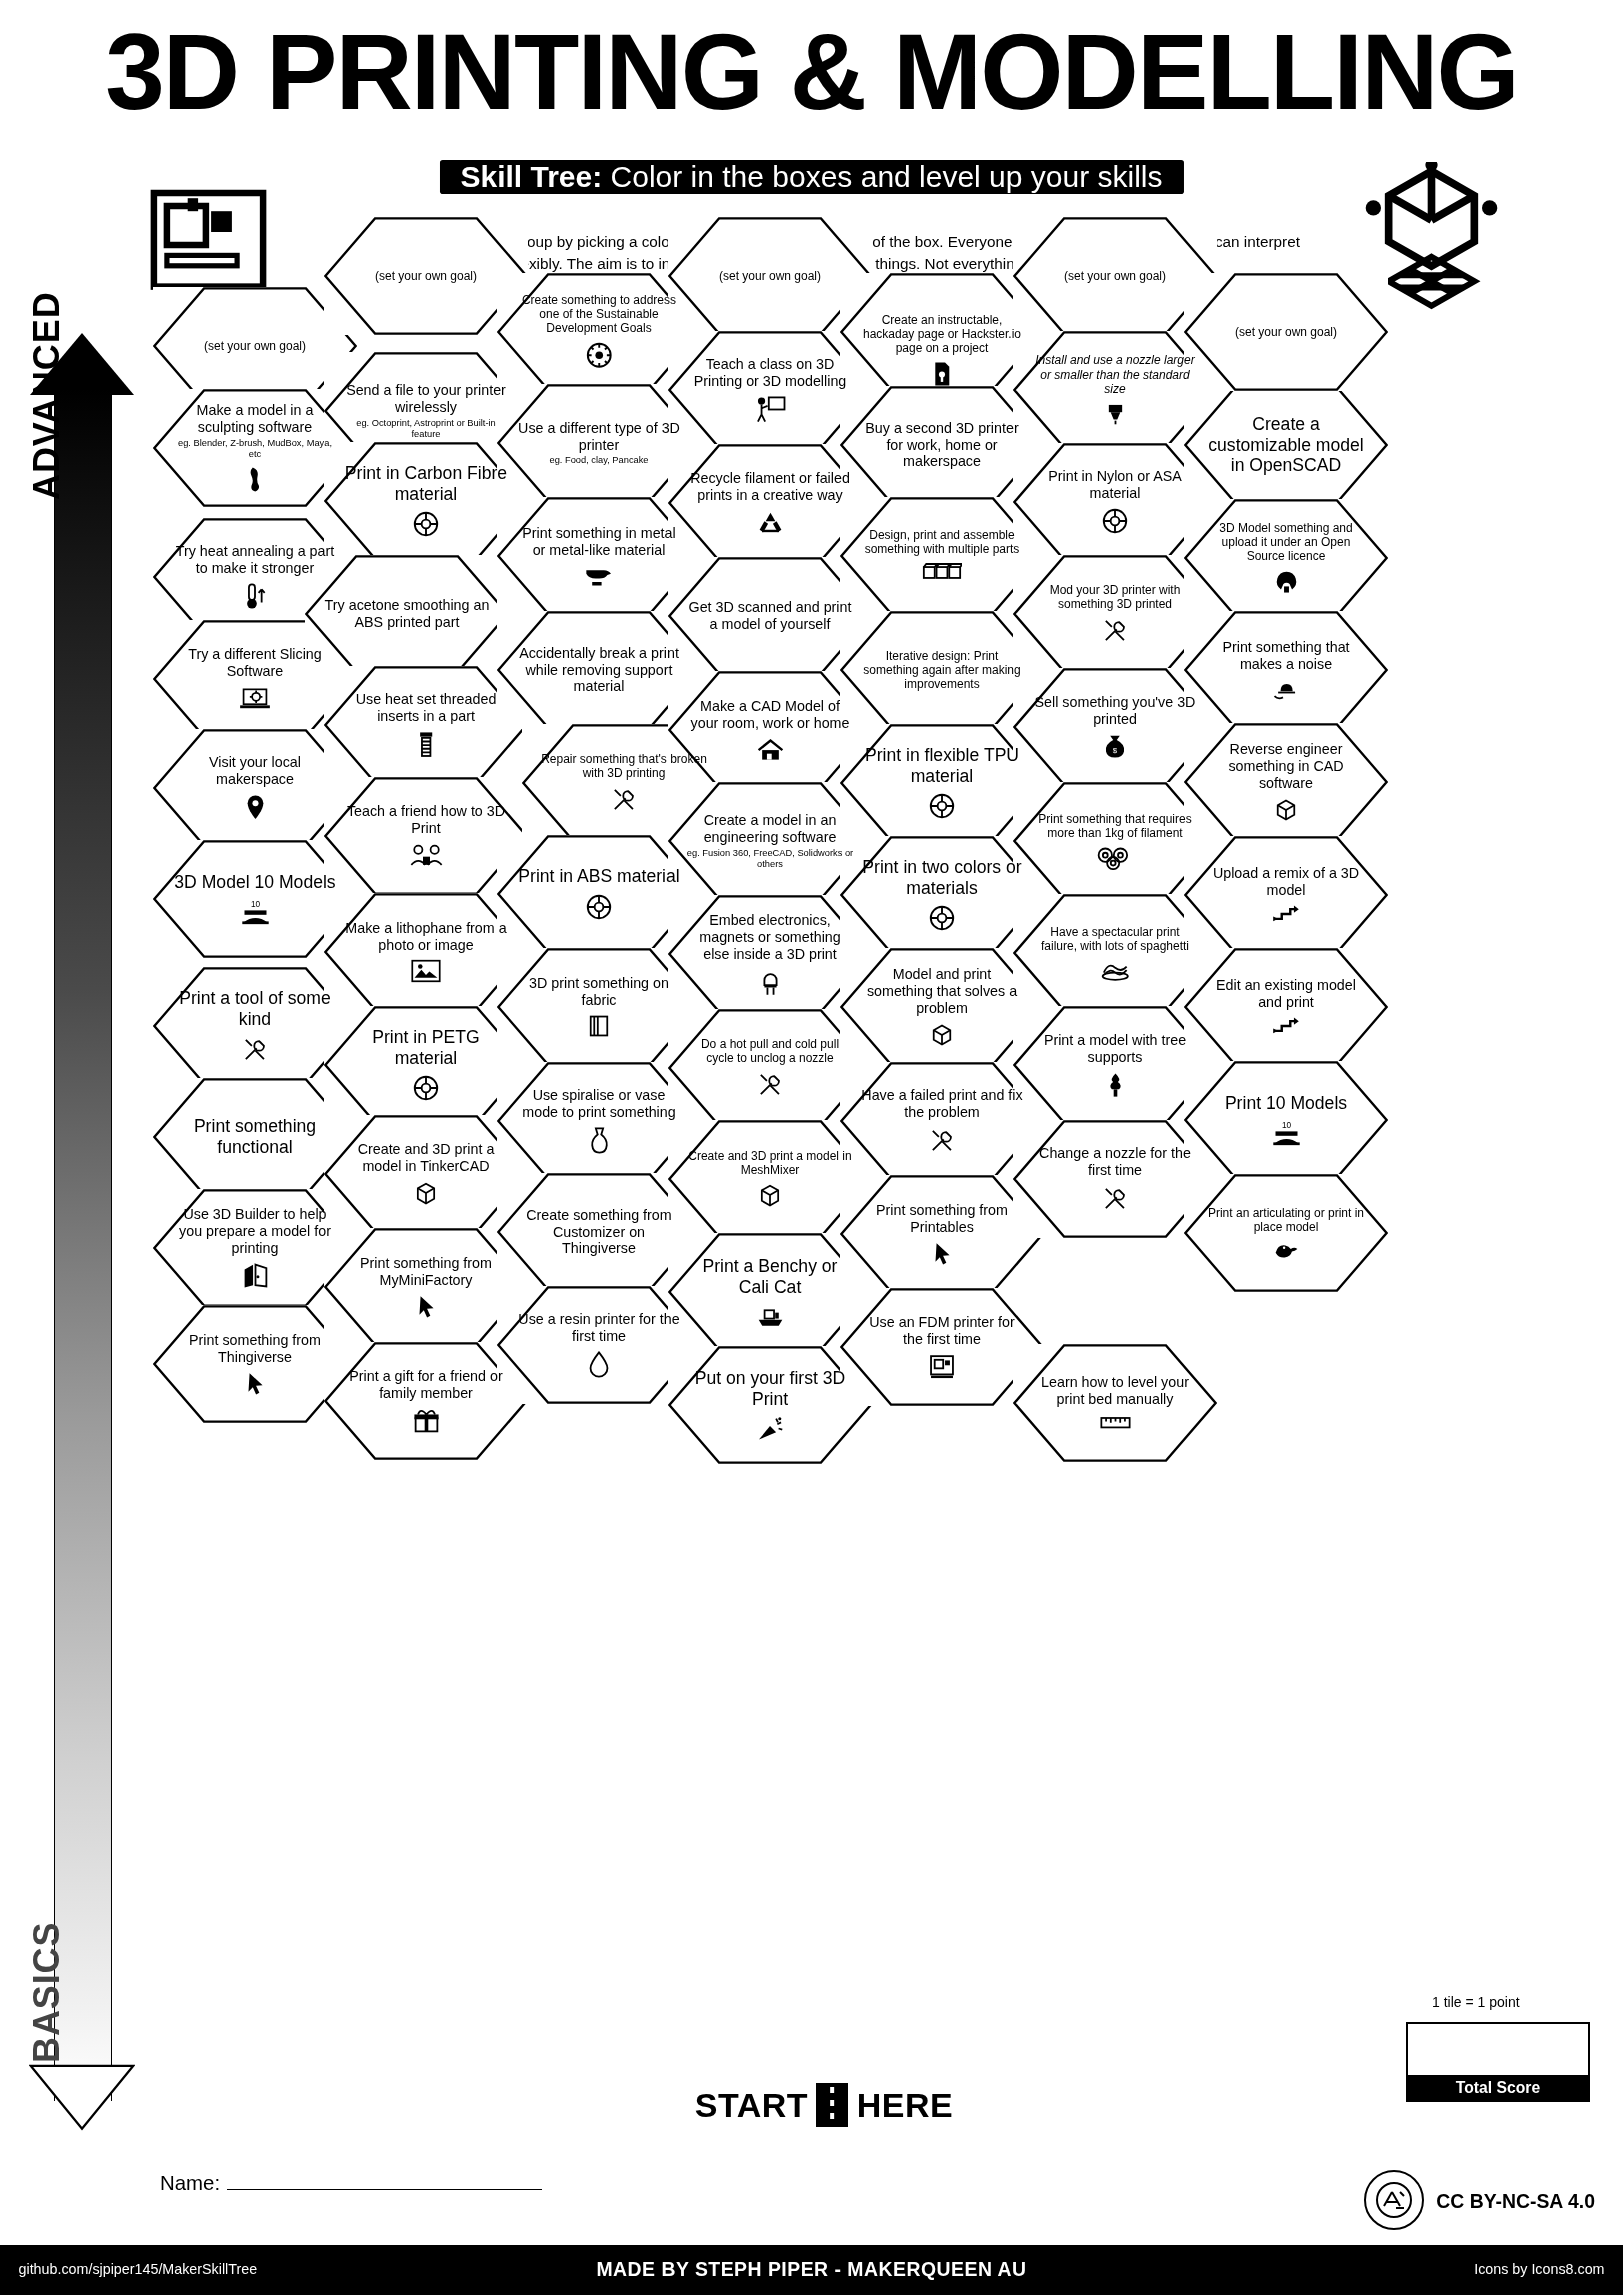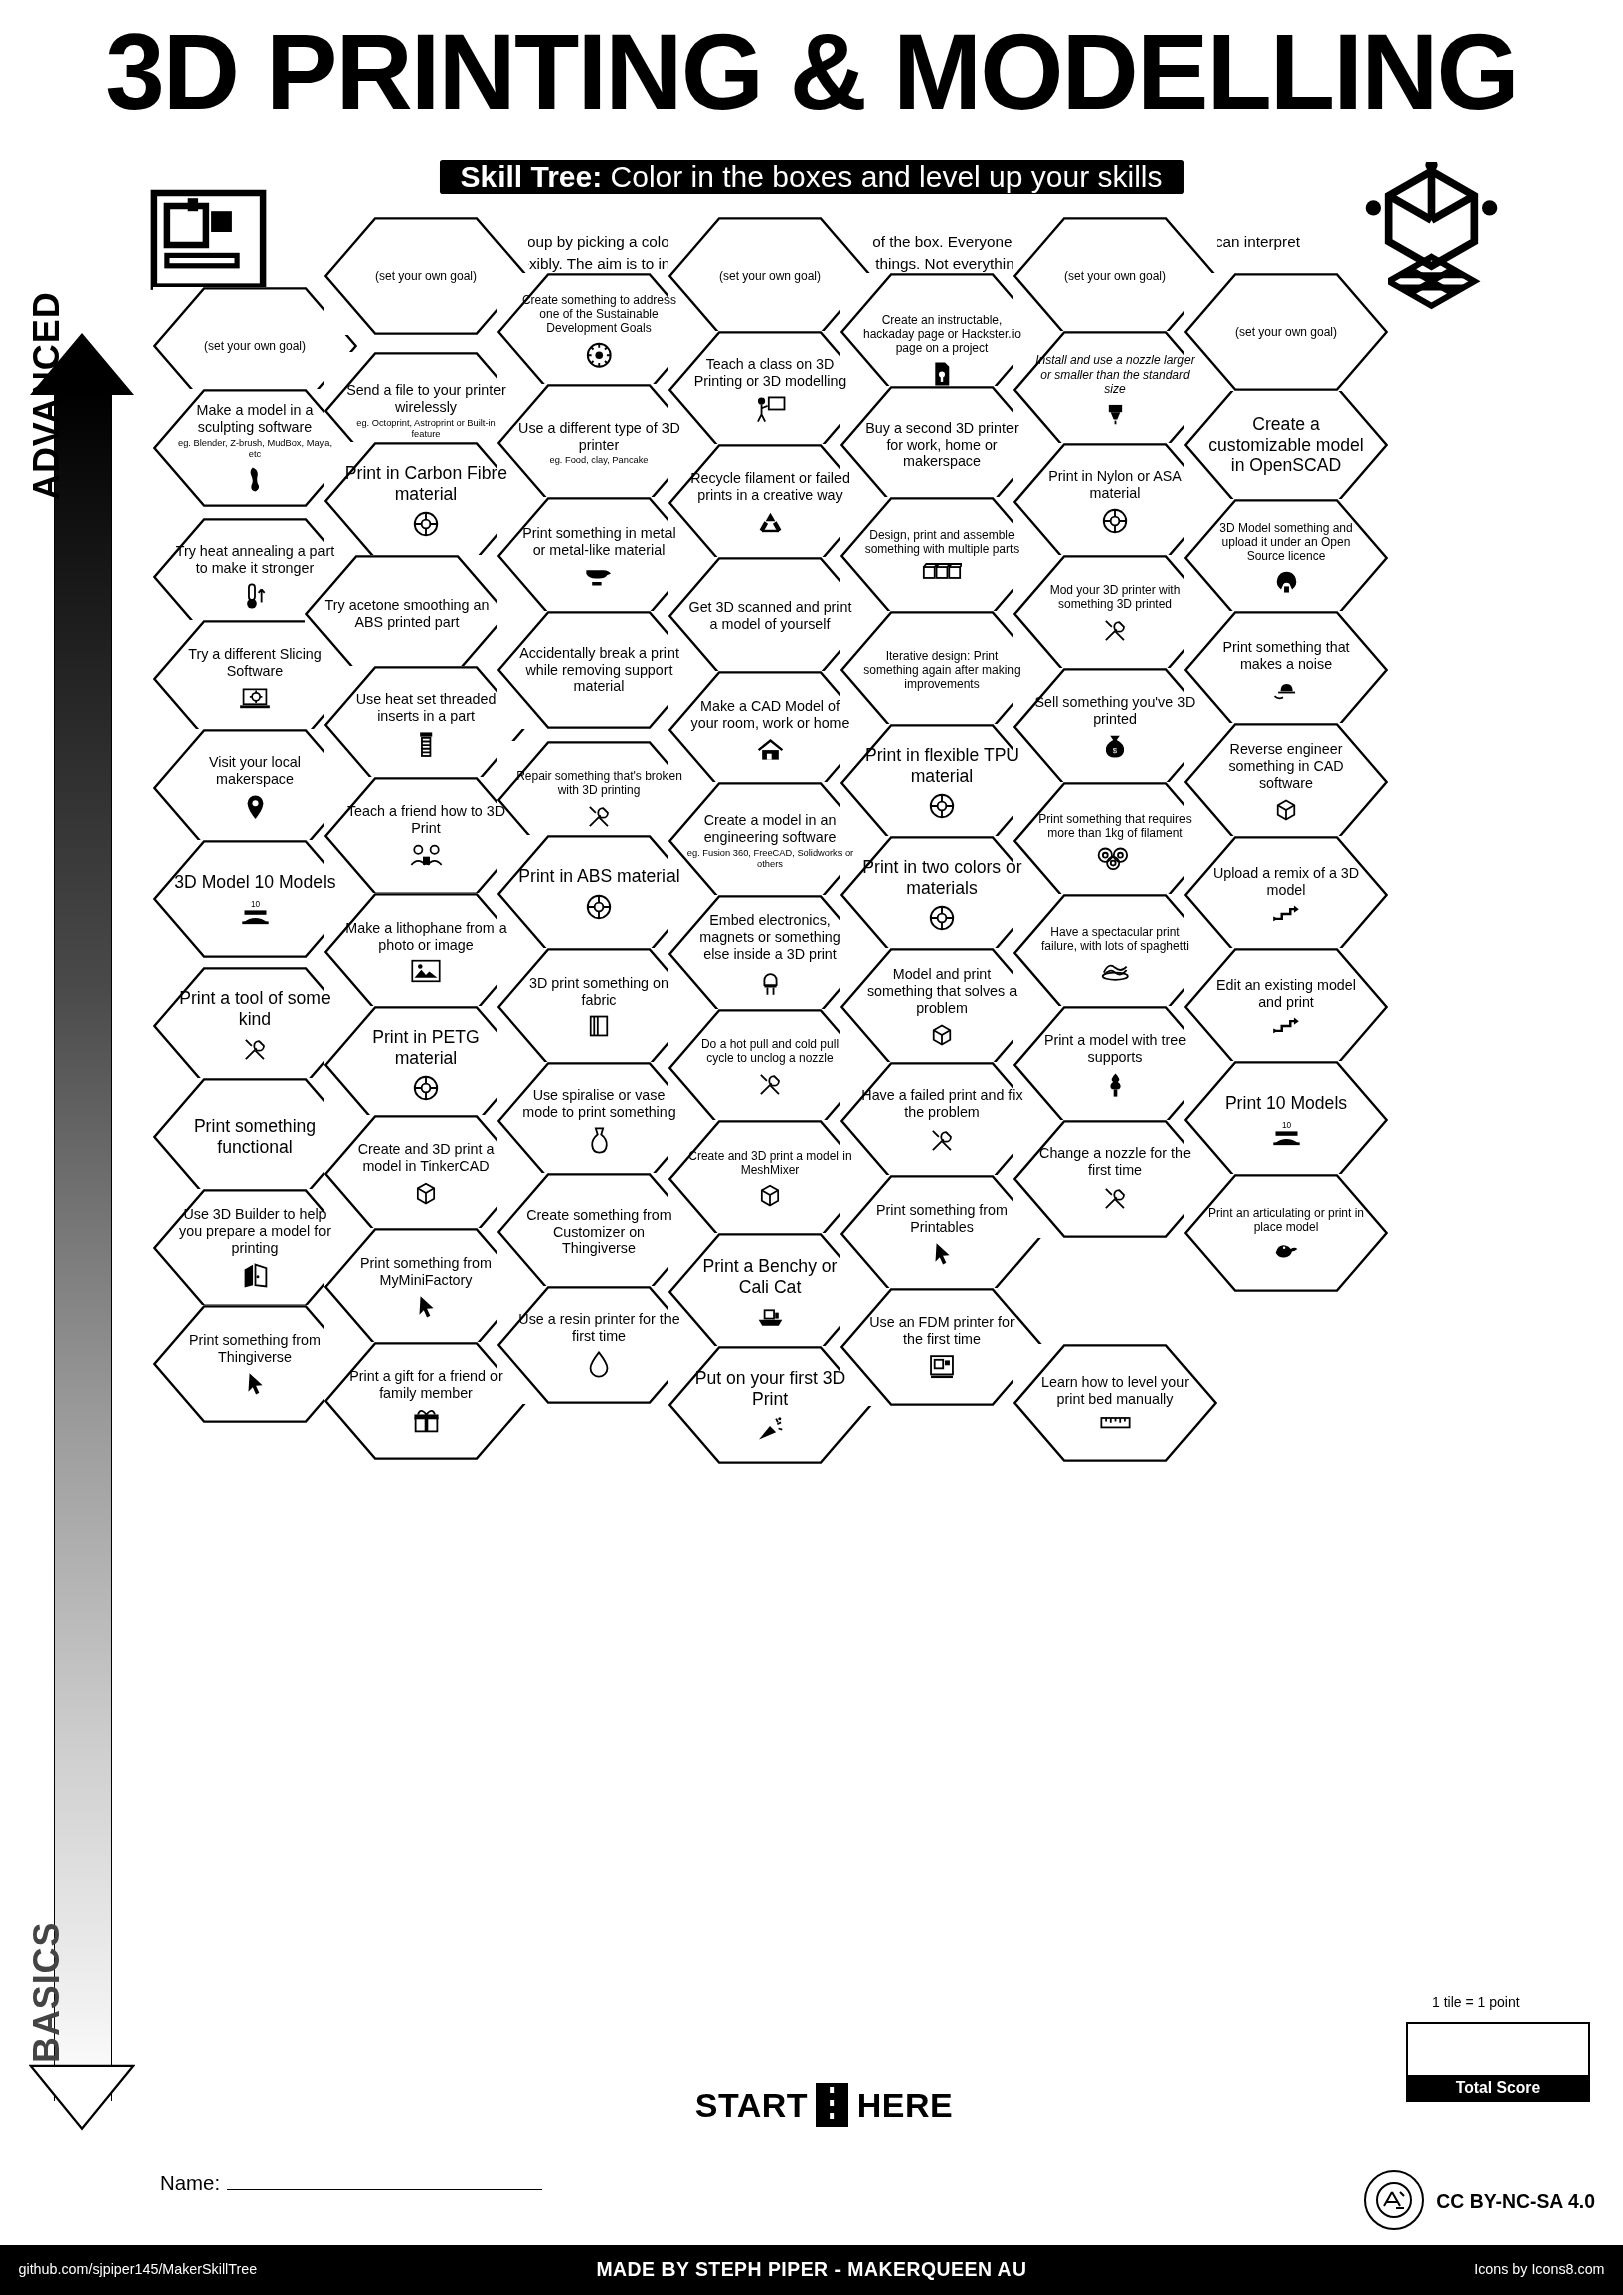--- a/index.html
+++ b/index.html
@@ -484,21 +484,21 @@
     </div>
     <div class="hex" style="left: 497px; top: 611px;">
       <svg class="hexbg" viewBox="0 0 440 254" preserveAspectRatio="none">
         <polygon points="110,3 330,3 437,127 330,251 110,251 3,127"></polygon>
       </svg>
       <div class="inner">
        <div class="txt">Accidentally break a print while removing support material</div>
 
      </div>
     </div>
-    <div class="hex" style="left: 497px; top: 724px; margin-top: 17px;">
+    <div class="hex" style="left: 522px; top: 724px;">
       <svg class="hexbg" viewBox="0 0 440 254" preserveAspectRatio="none">
         <polygon points="110,3 330,3 437,127 330,251 110,251 3,127"></polygon>
       </svg>
       <div class="inner">
        <div class="txt small">Repair something that's broken with 3D printing</div>
 
        <span class="ico">
           <svg class="g" width="29" height="29" viewBox="0 0 48 48">
             <path d="M8 40 L26 22 M30 10 a8 8 0 1 0 8 8 l-6 -6 z" stroke="#000" stroke-width="3" fill="none"></path>
             <path d="M38 40 L24 26 M8 8 L18 18" stroke="#000" stroke-width="3" fill="none"></path>

